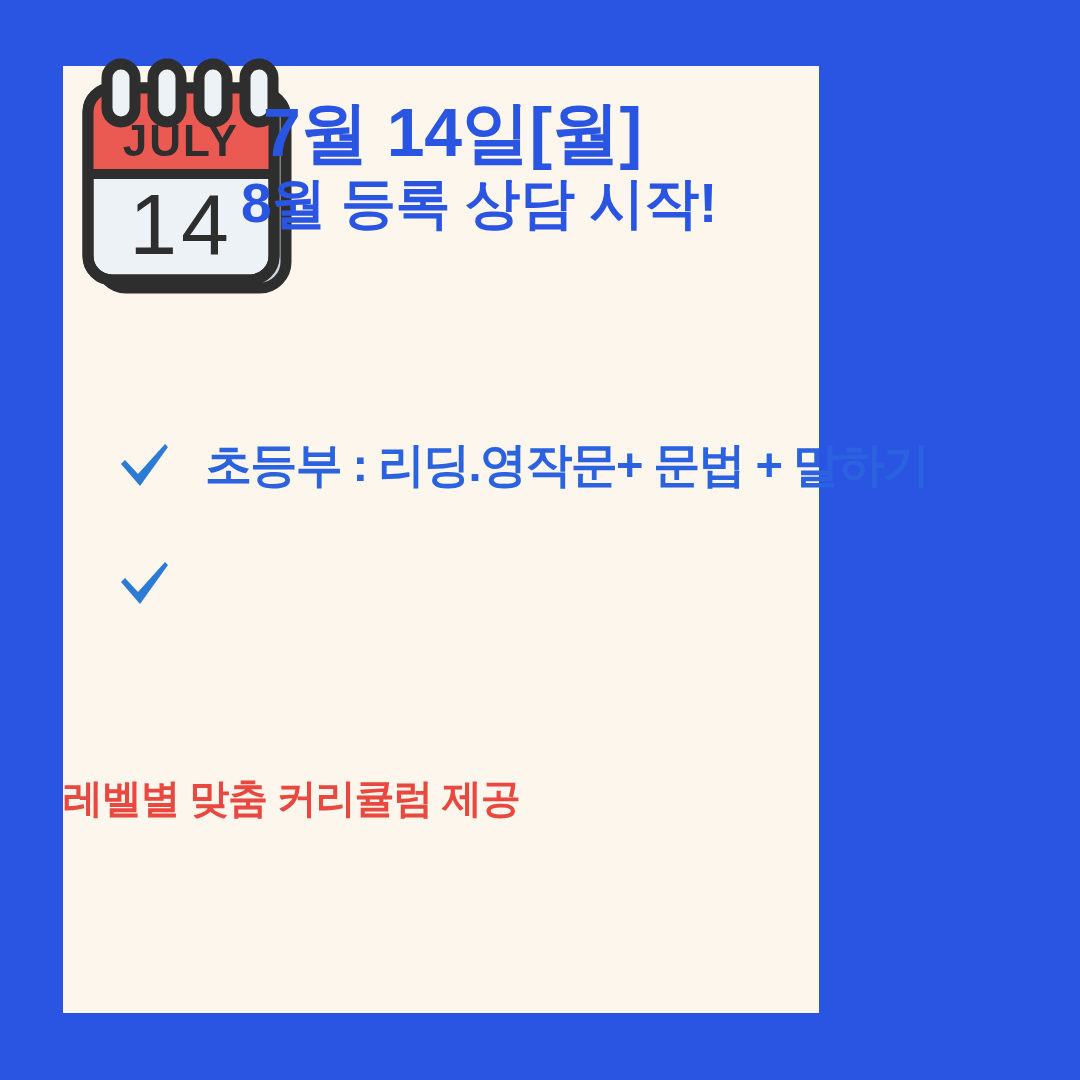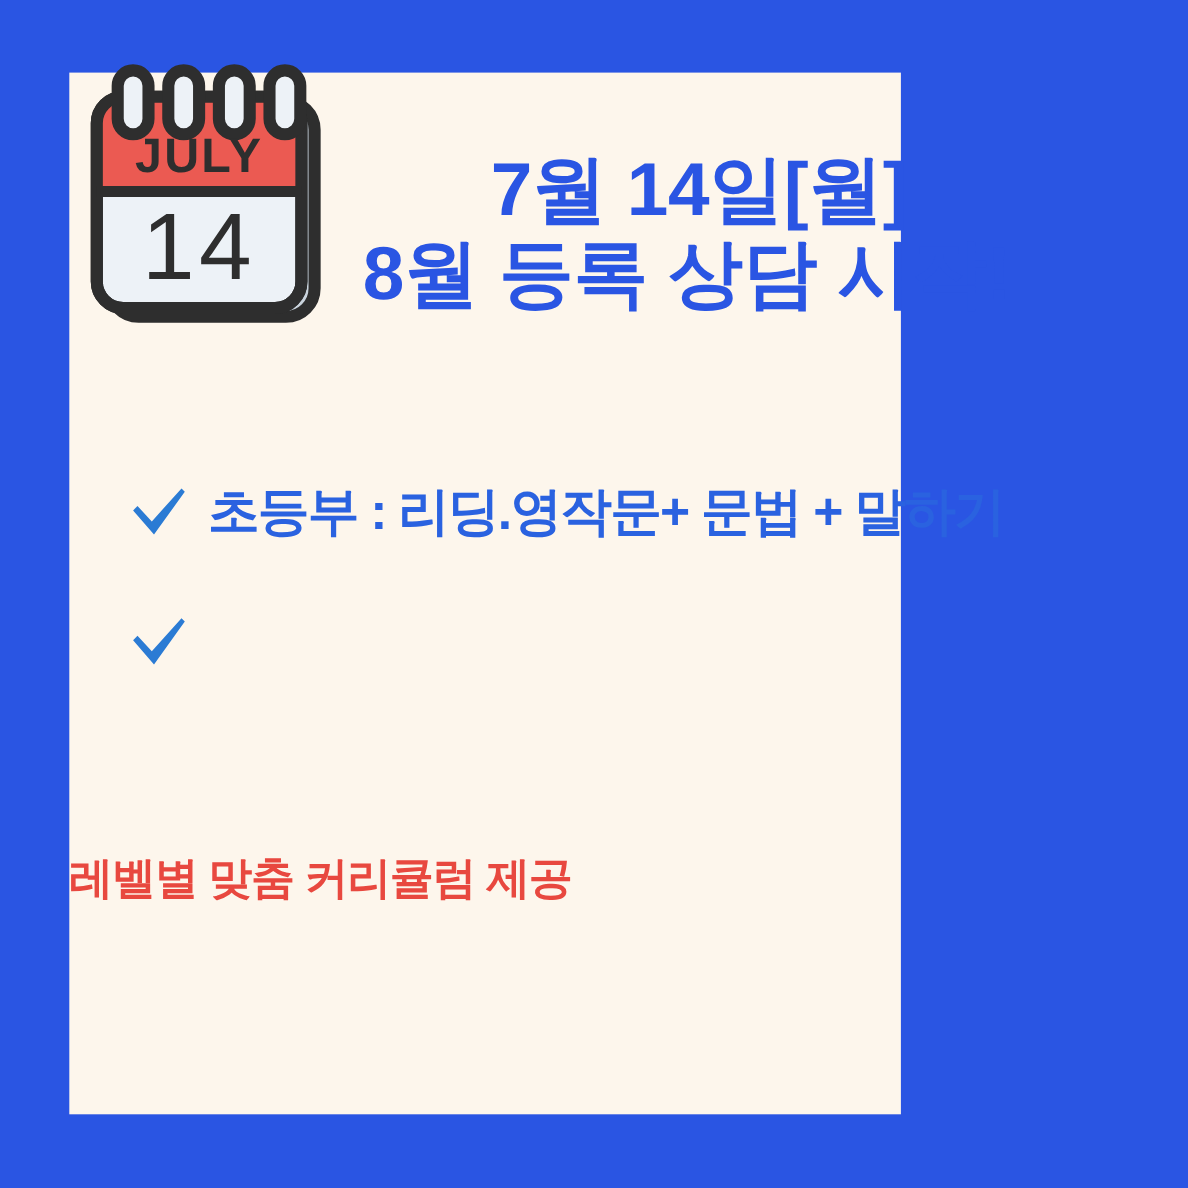--- a/index.html
+++ b/index.html
@@ -42,47 +42,47 @@
   
   #headline {
     position: absolute;
     left: 200px;
     top: 32px;
     width: 745px;
     color: #2A55E3;
     font-weight: 800;
     letter-spacing: -0.02em;
     line-height: 1.02;
-    text-align: center;
-    margin-top: 40px;
+    text-align: left;
   }
   .hl-line1 {
     font-size: 68px;
     font-weight: 800;
     white-space: nowrap;
   }
   .hl-line2 {
-    font-size: 68px;
+    font-size: 55px;
     font-weight: 800;
     white-space: nowrap;
     margin-top: 8px;
     margin-left: -22px;
   }
 
   
   #bullets {
     position: absolute;
     left: 50px;
     top: 340px;
     width: 880px;
   }
   .bullet-row {
     display: flex;
     align-items: center;
     height: 118px;
+    gap: 16px;
   }
   .check-icon {
     flex: 0 0 auto;
     width: 62px;
     height: 62px;
     margin-right: 14px;
     display: block;
   }
   .bullet-text {
     font-size: 47px;

